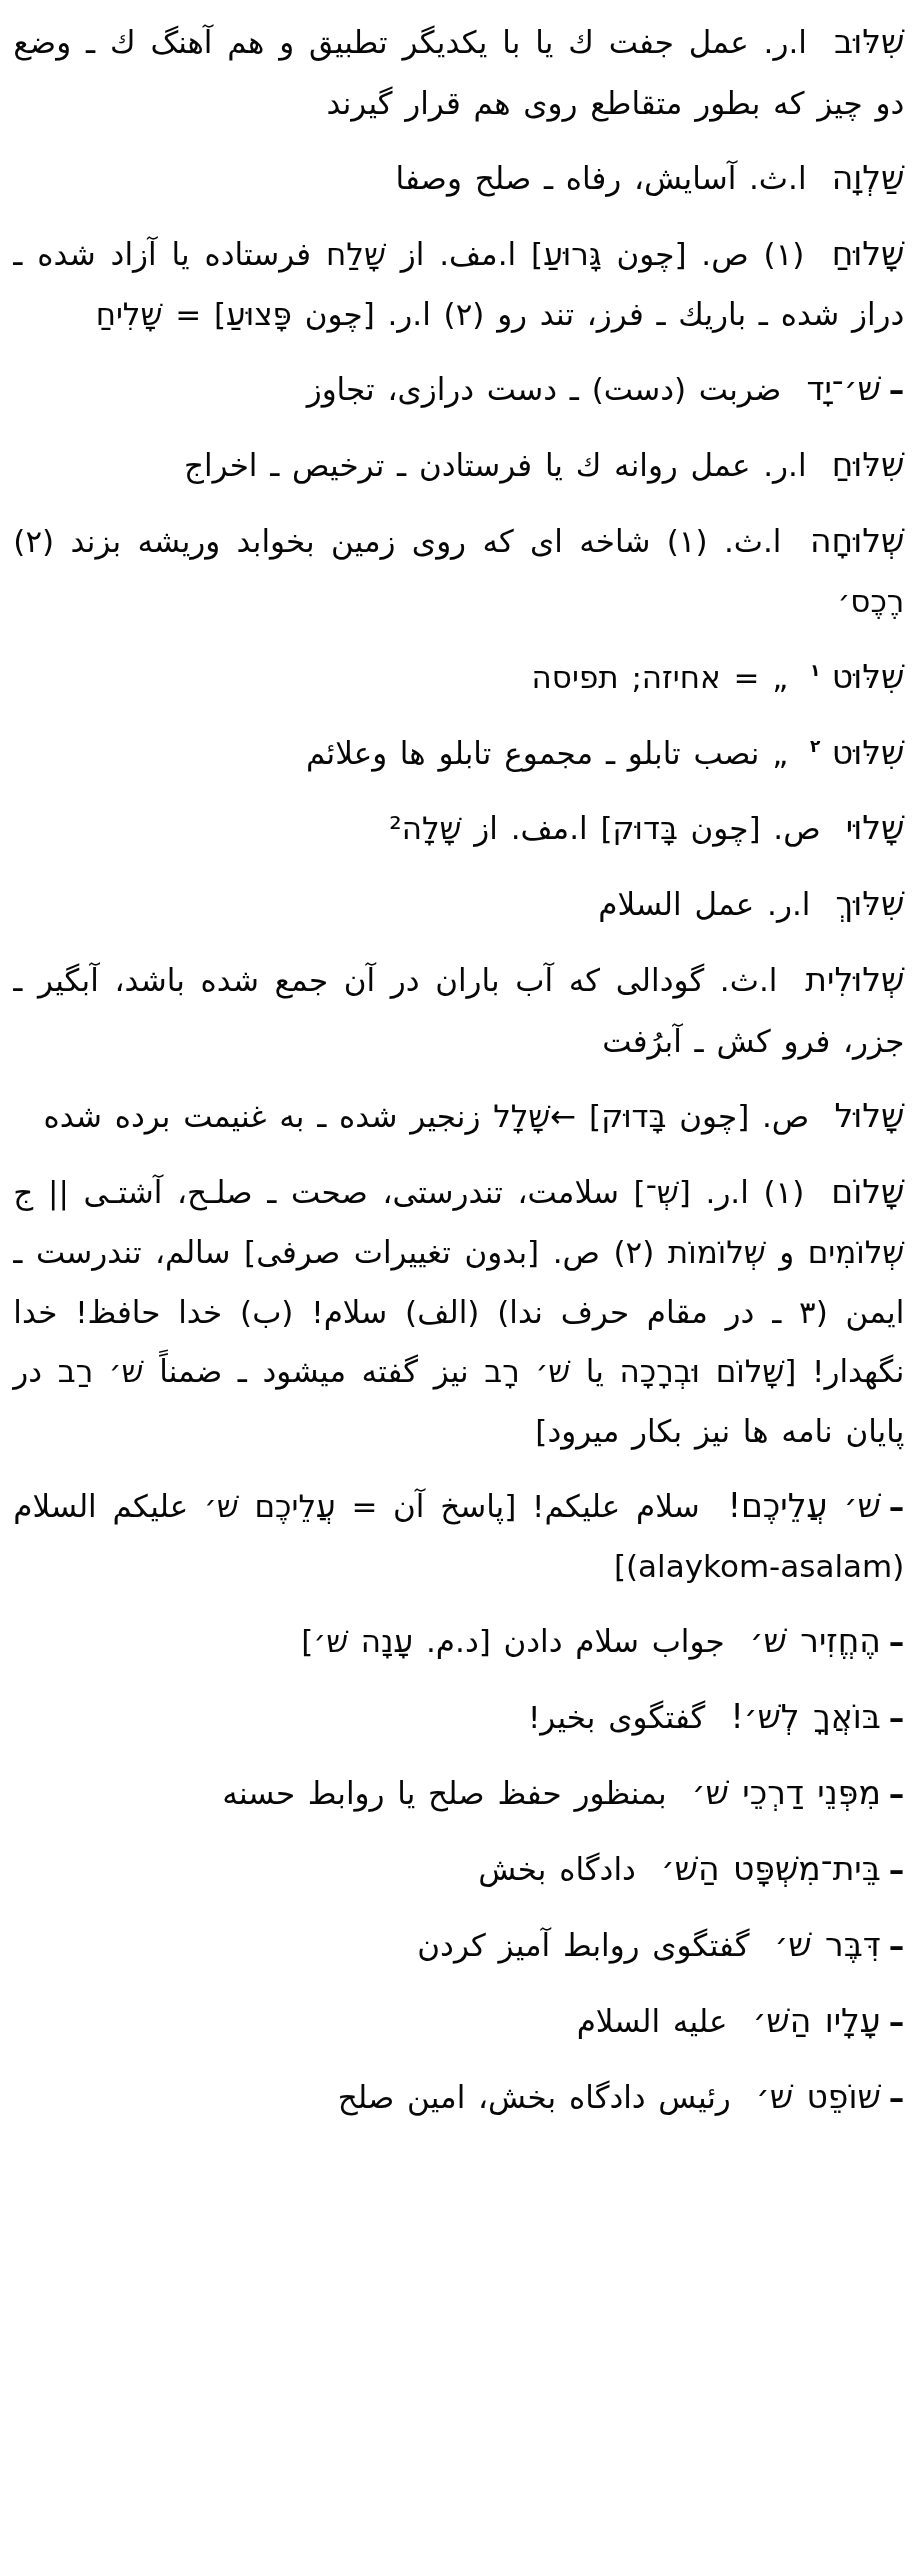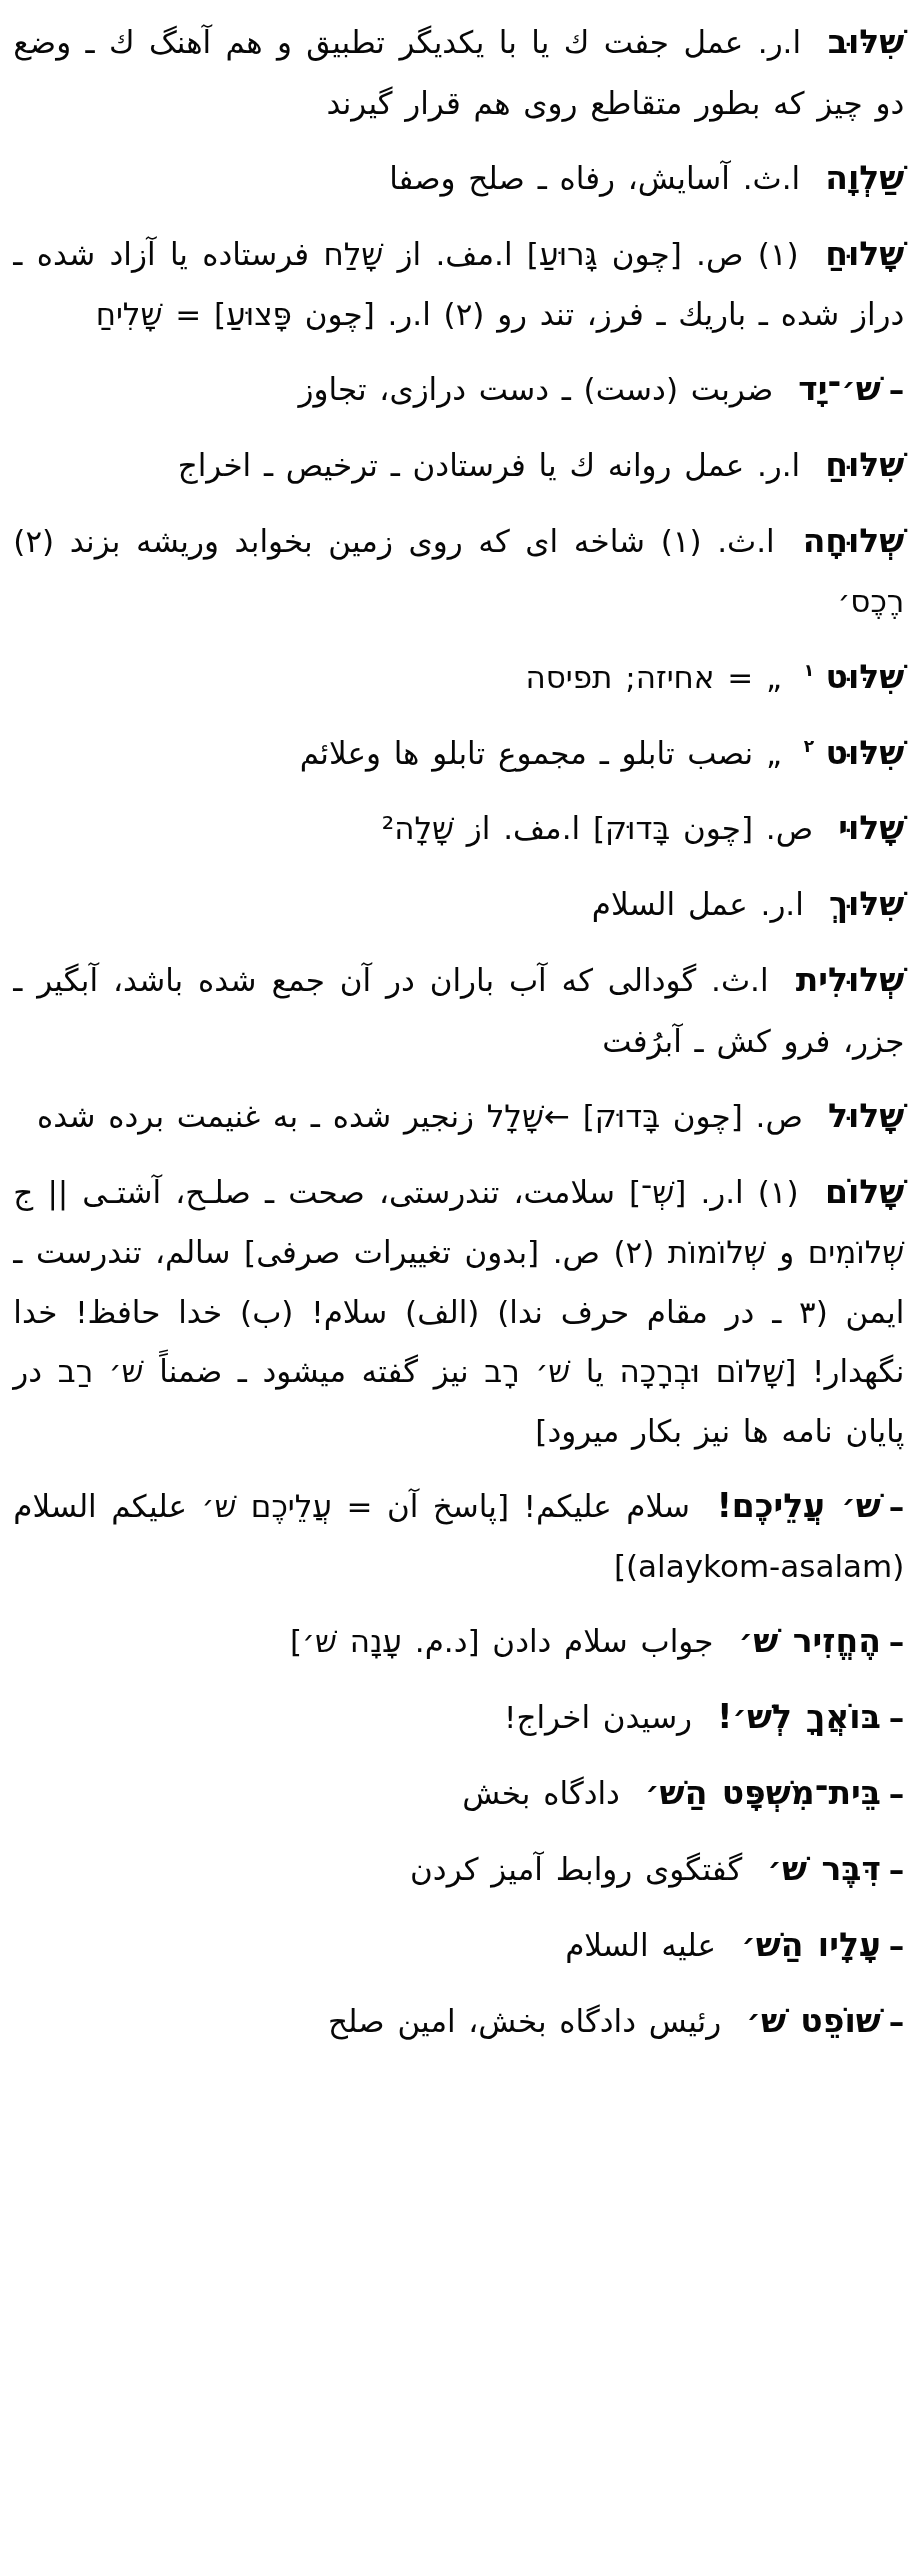--- a/index.html
+++ b/index.html
@@ -24,21 +24,21 @@
   p.entry {
     margin: 0 0 12.6px 0;
     font-size: 31px;
     font-weight: 600;
     line-height: 1.92;
     text-align: justify;
     text-align-last: right;
     word-spacing: 2.9px;
   }
   p.entry .hw {
-    font-weight: 700;
+    font-weight: 400;
     font-size: 33px;
     padding-left: 11.4px; 
     white-space: nowrap;
   }
   p.entry sup.sup {
     font-size: 0.55em;
     font-weight: 800;
     padding-left: 8px;
   }
   p.entry .dash {
@@ -61,19 +61,20 @@
     <p class="entry"><span class="hw">שְׁלוּחָה</span> <span class="body">ا.ث. (١) شاخه اى كه روى زمين بخوابد وريشه بزند (٢) רֶכֶס׳</span></p>
     <p class="entry"><span class="hw">שִׁלּוּט</span><sup class="sup">١</sup> <span class="body">„ = אחיזה; תפיסה</span></p>
     <p class="entry"><span class="hw">שִׁלּוּט</span><sup class="sup">٢</sup> <span class="body">„ نصب تابلو ـ مجموع تابلو ها وعلائم</span></p>
     <p class="entry"><span class="hw">שָׁלוּי</span> <span class="body">ص. [چون בָּדוּק] ا.مف. از שָׁלָה²</span></p>
     <p class="entry"><span class="hw">שִׁלּוּךְ</span> <span class="body">ا.ر. عمل السلام</span></p>
     <p class="entry"><span class="hw">שְׁלוּלִית</span> <span class="body">ا.ث. گودالى كه آب باران در آن جمع شده باشد، آبگير ـ جزر، فرو كش ـ آبرُفت</span></p>
     <p class="entry"><span class="hw">שָׁלוּל</span> <span class="body">ص. [چون בָּדוּק] ←שָׁלָל زنجير شده ـ به غنيمت برده شده</span></p>
     <p class="entry"><span class="hw">שָׁלוֹם</span> <span class="body">(١) ا.ر. [שְׁ־] سلامت، تندرستى، صحت ـ صلـح، آشتـى || ج שְׁלוֹמִים و שְׁלוֹמוֹת (٢) ص. [بدون تغييرات صرفى] سالم، تندرست ـ ايمن (٣ ـ در مقام حرف ندا) (الف) سلام! (ب) خدا حافظ! خدا نگهدار! [שָׁלוֹם וּבְרָכָה يا שׁ׳ רָב نيز گفته ميشود ـ ضمناً שׁ׳ רַב در پايان نامه ها نيز بكار ميرود]</span></p>
     <p class="entry"><span class="dash">–</span><span class="hw">שׁ׳ עֲלֵיכֶם!</span> <span class="body">سلام عليكم! [پاسخ آن = עֲלֵיכֶם שׁ׳ عليكم السلام ‎(alaykom-asalam)‏]</span></p>
     <p class="entry"><span class="dash">–</span><span class="hw">הֶחֱזִיר שׁ׳</span> <span class="body">جواب سلام دادن [د.م. עָנָה שׁ׳]</span></p>
-    <p class="entry"><span class="dash">–</span><span class="hw">בּוֹאֲךָ לְשׁ׳!</span> <span class="body">رسيدن اخراج!</span></p>
+    <p class="entry"><span class="dash">–</span><span class="hw">בּוֹאֲךָ לְשׁ׳!</span> <span class="body">گفتگوى بخير!</span></p>
+    <p class="entry"><span class="dash">–</span><span class="hw">מִפְּנֵי דַרְכֵי שׁ׳</span> <span class="body">بمنظور حفظ صلح يا روابط حسنه</span></p>
     <p class="entry"><span class="dash">–</span><span class="hw">בֵּית־מִשְׁפָּט הַשׁ׳</span> <span class="body">دادگاه بخش</span></p>
     <p class="entry"><span class="dash">–</span><span class="hw">דִּבֶּר שׁ׳</span> <span class="body">گفتگوى روابط آميز كردن</span></p>
     <p class="entry"><span class="dash">–</span><span class="hw">עָלָיו הַשׁ׳</span> <span class="body">عليه السلام</span></p>
     <p class="entry"><span class="dash">–</span><span class="hw">שׁוֹפֵט שׁ׳</span> <span class="body">رئيس دادگاه بخش، امين صلح</span></p>
   </div>
 
 
 </body></html>

